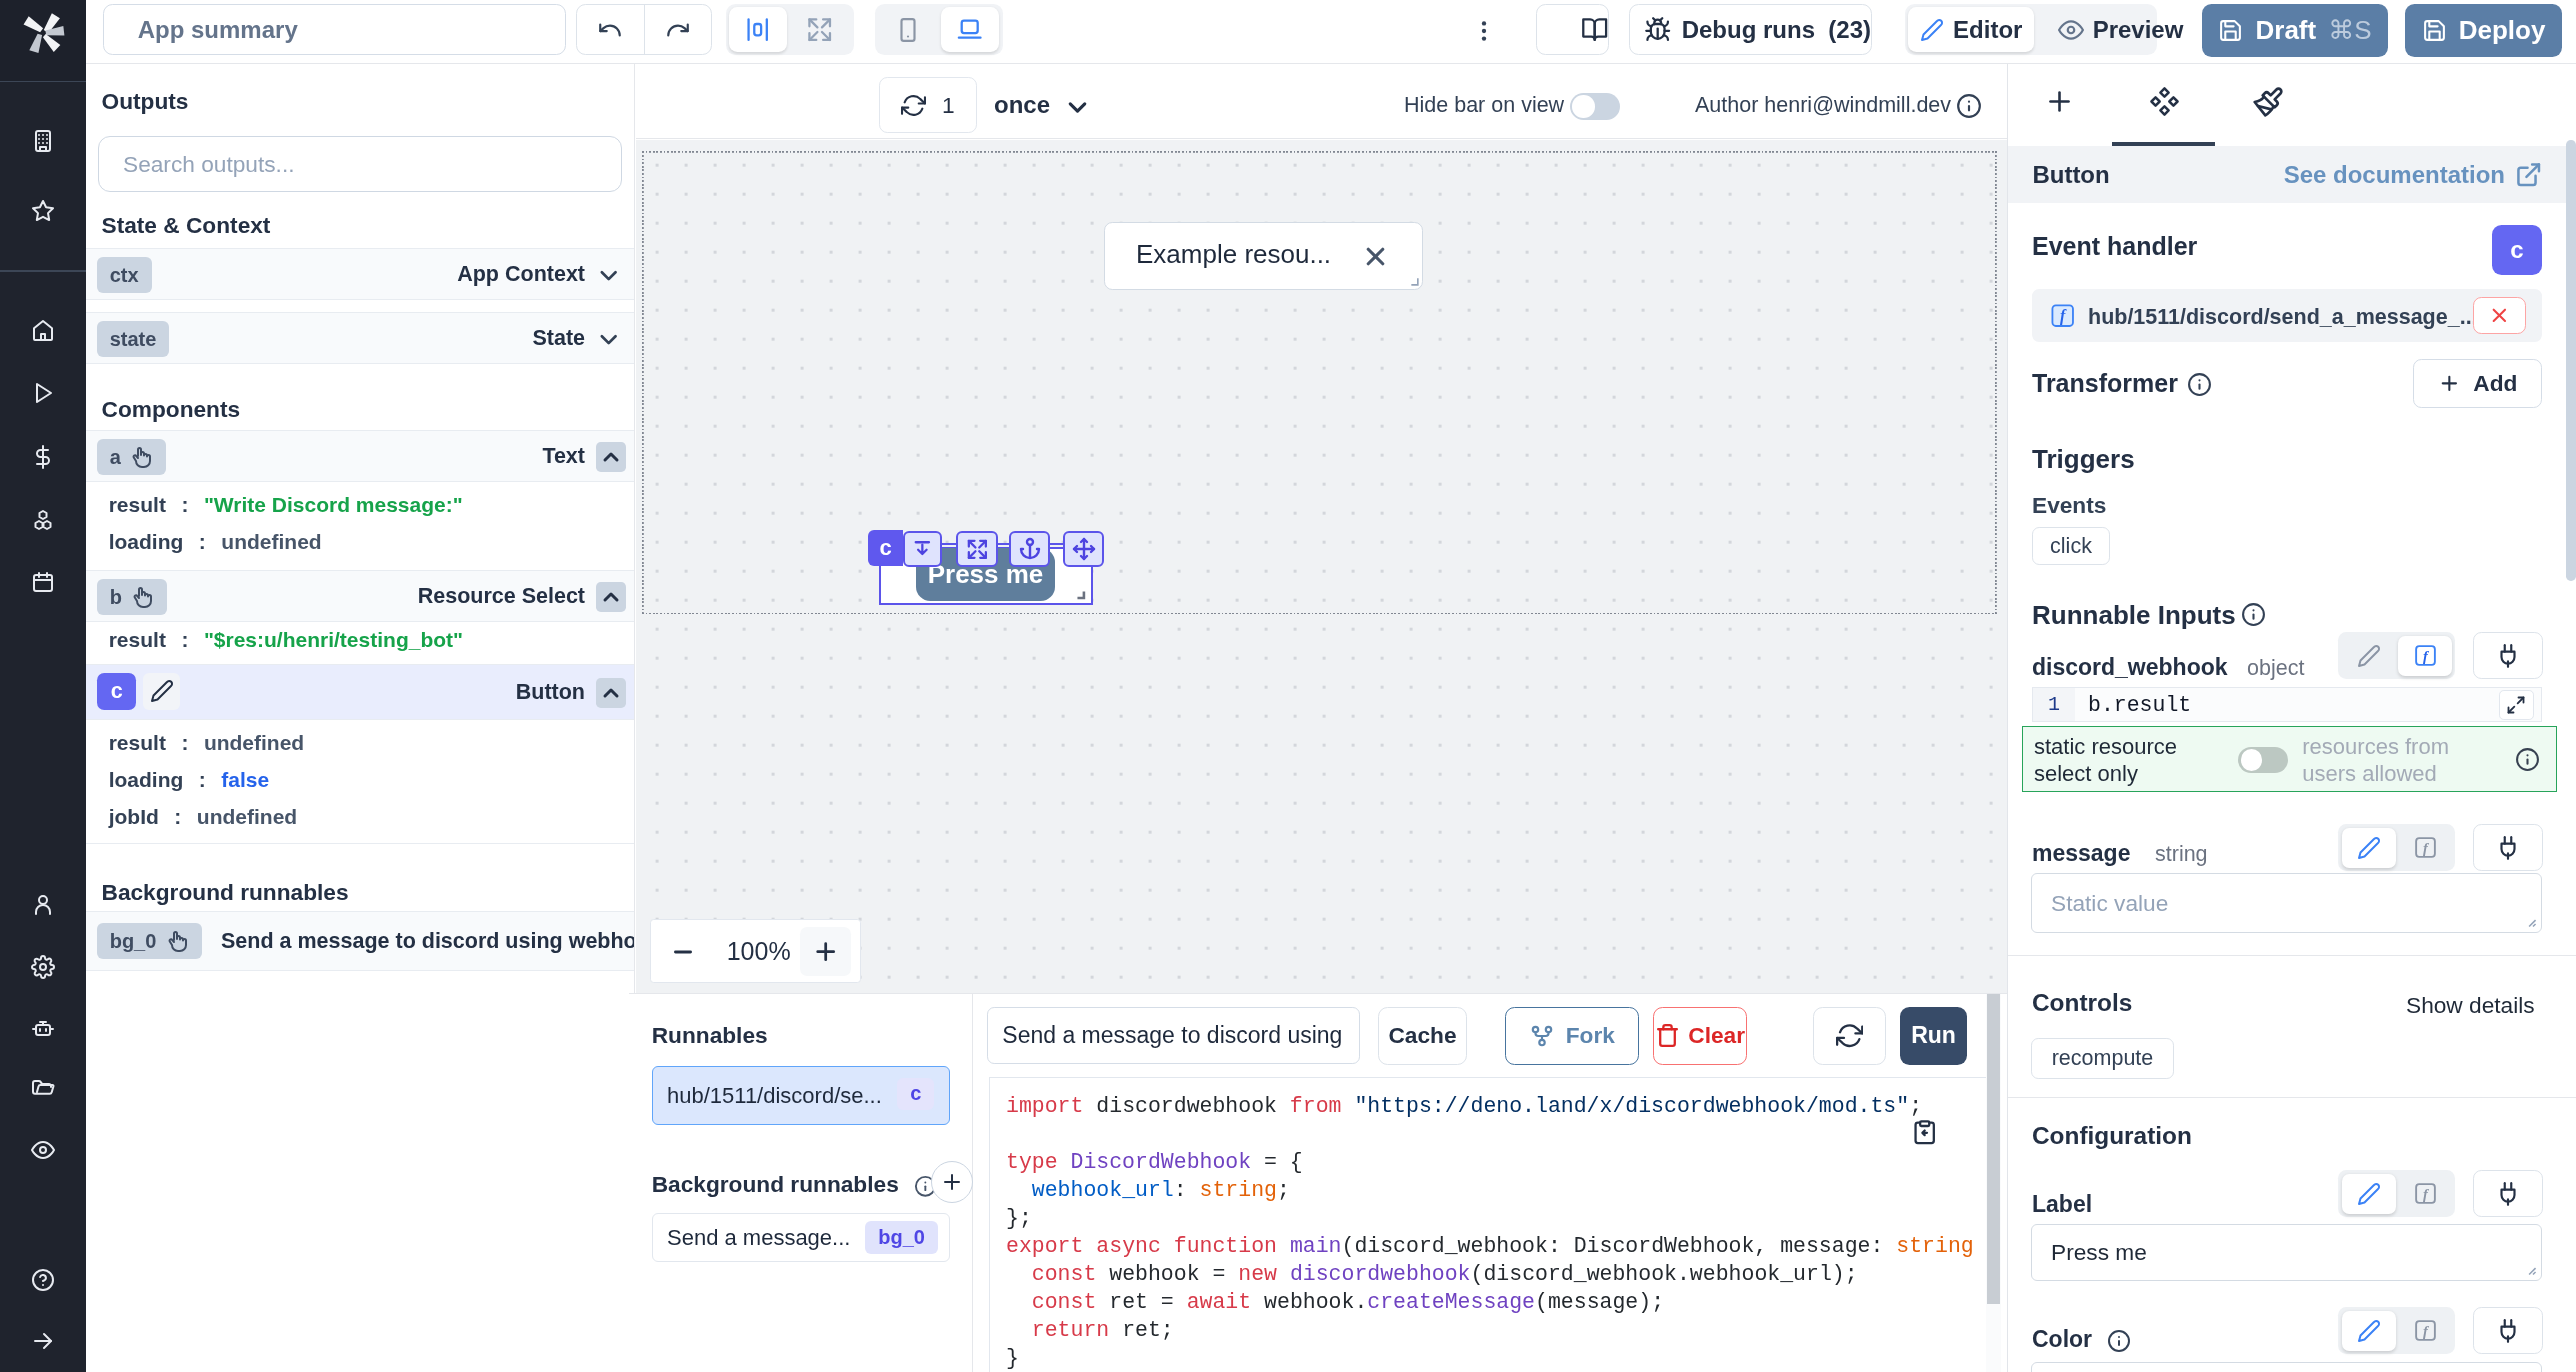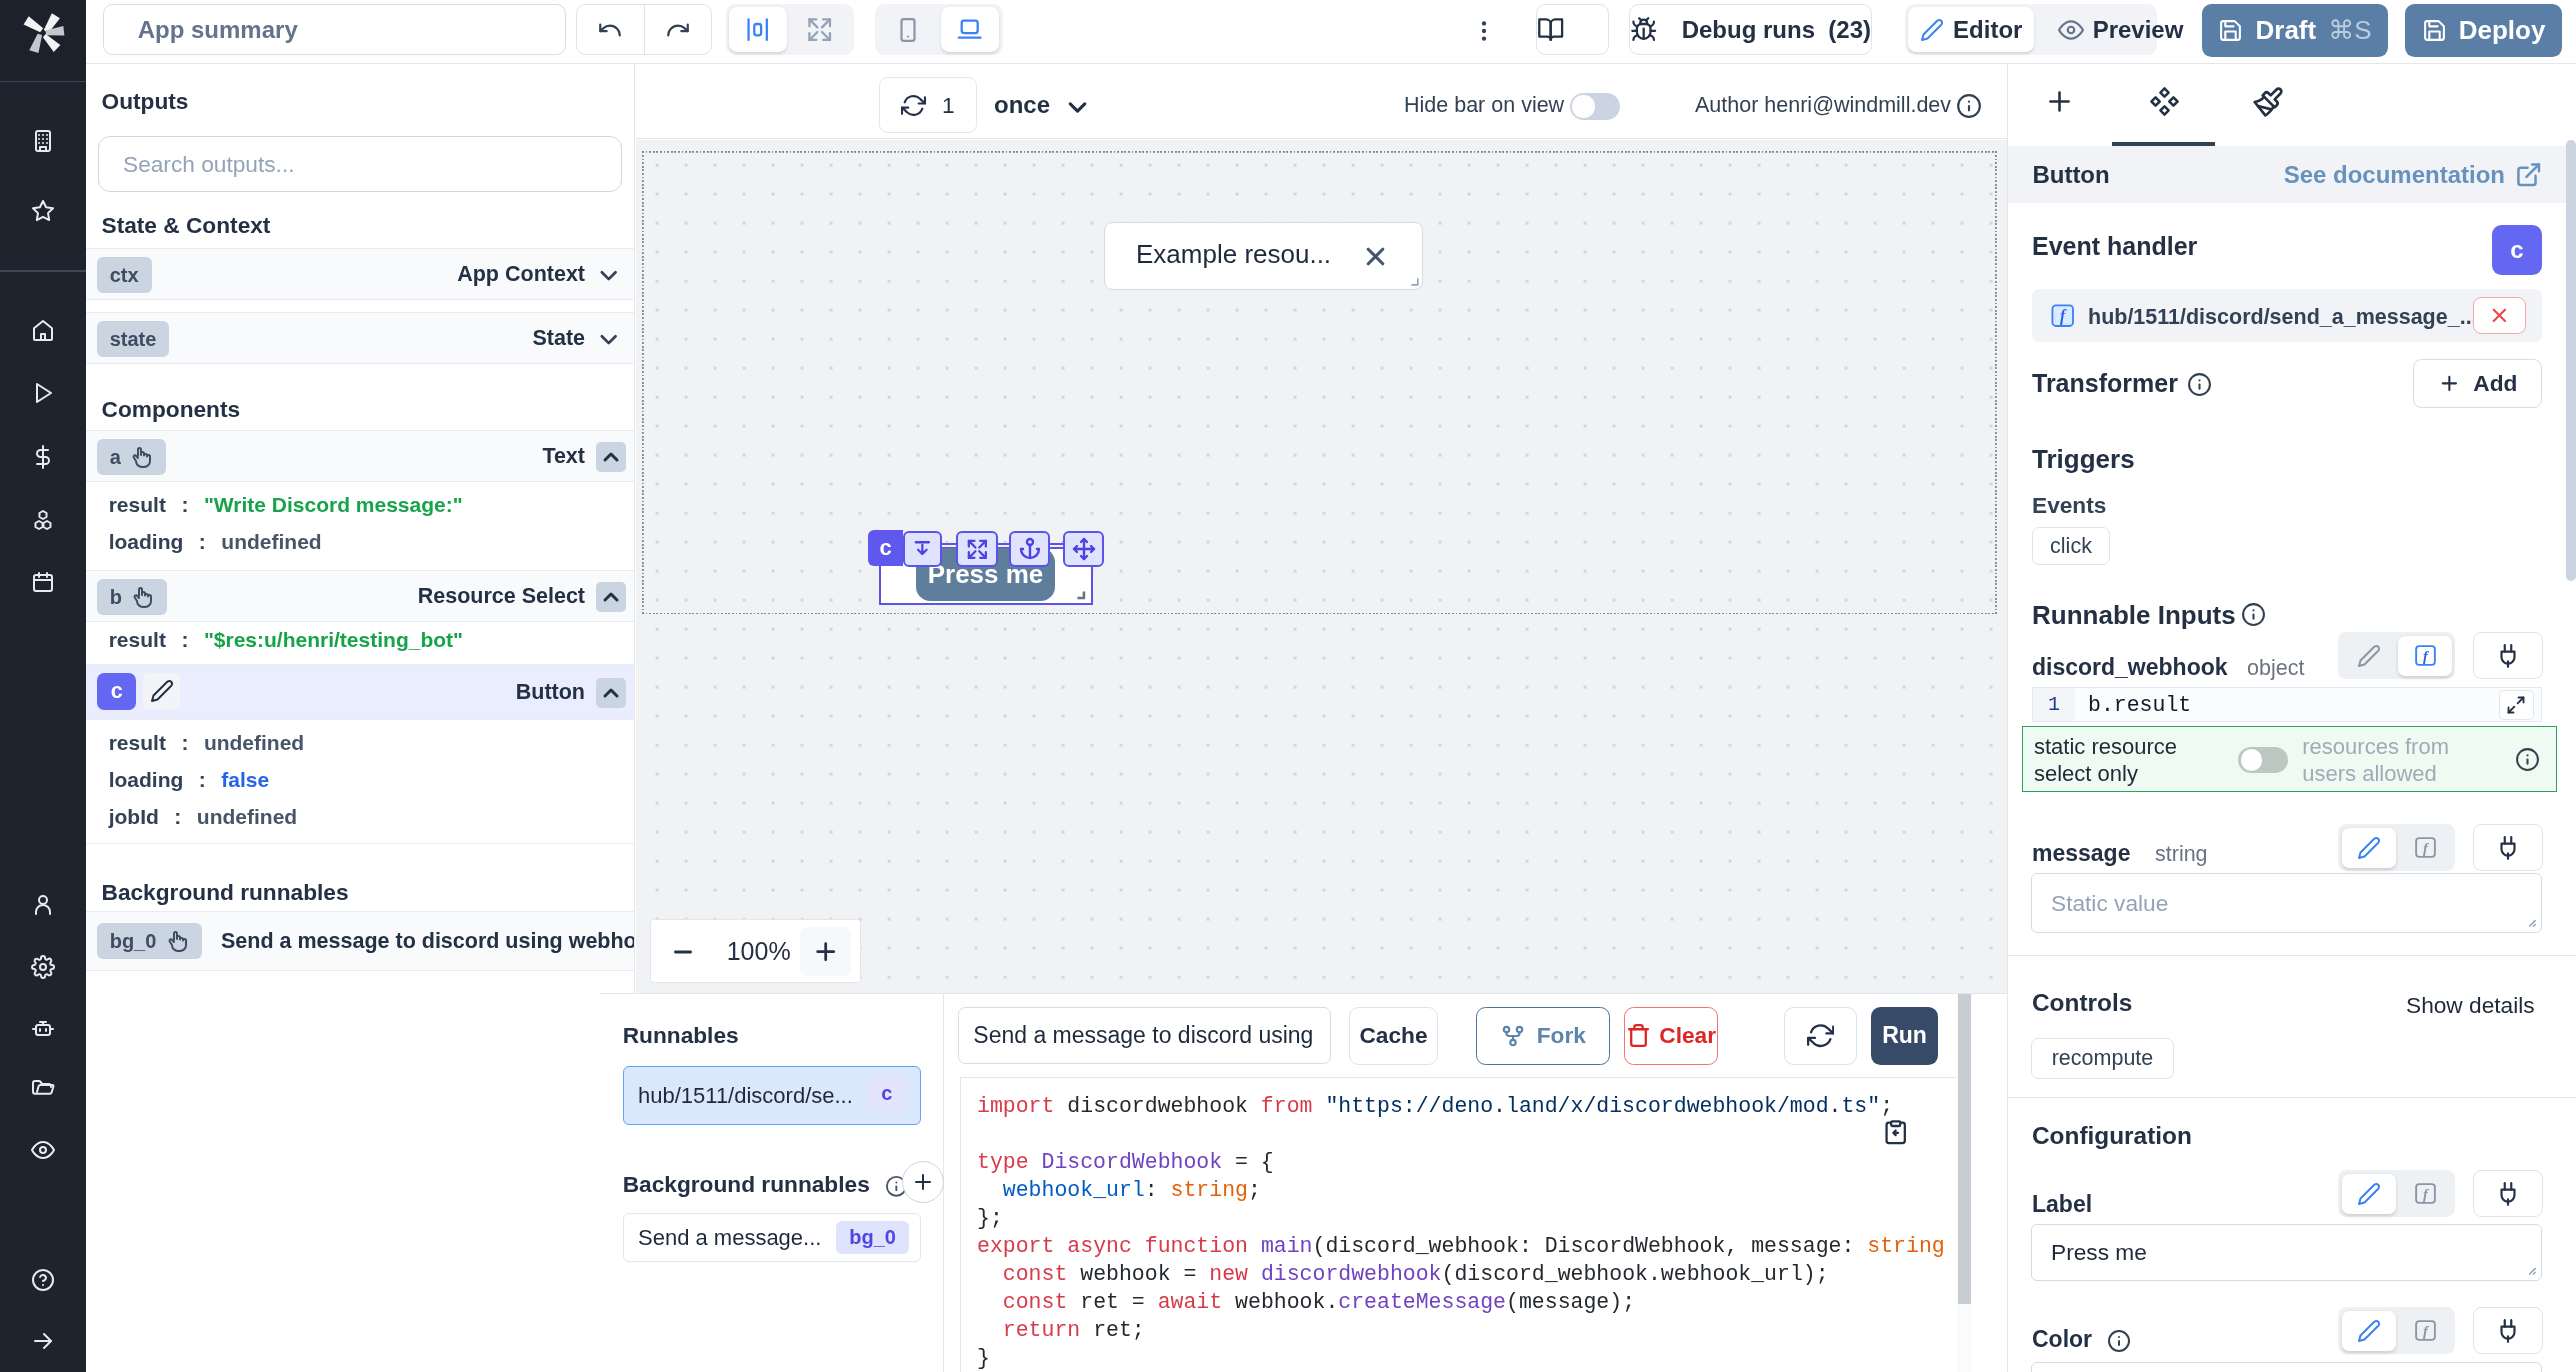--- a/index.html
+++ b/index.html
@@ -8,21 +8,21 @@
 svg { display:block; }
 
 
 #sidebar { position:absolute; left:0; top:0; width:86px; height:1372px; background:#1f232d; }
 #logo { position:absolute; left:0; top:0; width:86px; height:82px; background:#1d212b; border-bottom:1.8px solid #3c4656; }
 .sicon { position:absolute; left:31px; width:24px; height:24px; color:#e7eaf0; }
 
 
 #topbar { position:absolute; left:86px; top:0; width:2490px; height:64px; background:#fff; border-bottom:1.2px solid #e5e7eb; }
 #appsum { position:absolute; left:16.7px; top:4.2px; width:463px; height:51px; border:1.2px solid #d5dde7; border-radius:9.5px; font-size:24px; font-weight:bold; color:#64748b; line-height:49px; padding-left:34px; }
-.tbtn { position:absolute; top:4.2px; height:51px; background:#fff; border:1.2px solid #dde3ea; border-radius:9.5px; display:flex; align-items:center; justify-content:space-between; color:#334155; }
+.tbtn { position:absolute; top:4.2px; height:51px; background:#fff; border:1.2px solid #dde3ea; border-radius:9.5px; display:flex; align-items:center; justify-content:flex-end; color:#334155; }
 .tgroup { position:absolute; top:4.2px; height:51px; background:#f1f3f6; border-radius:9.5px; }
 .tgbtn { position:absolute; top:3px; height:45px; border-radius:8.3px; display:flex; align-items:center; justify-content:center; }
 .tgbtn.sel { background:#fff; box-shadow:0 1.2px 3px rgba(0,0,0,.12); }
 #draftbtn,#deploybtn { position:absolute; top:3.6px; height:53px; background:#5b7ea6; border-radius:9.5px; color:#fff; display:flex; align-items:center; justify-content:center; font-weight:bold; font-size:26px; }
 
 
 #outputs { position:absolute; left:86px; top:64px; width:549px; height:1308px; background:#fff; border-right:1.2px solid #e5e7eb; overflow:hidden; }
 #outputs h2 { font-size:22.7px; font-weight:bold; color:#243044; }
 #searchout { position:absolute; left:12px; top:72px; width:524px; height:56px; border:1.2px solid #cfd8e3; border-radius:12px; font-size:22.7px; color:#94a3b8; line-height:54px; padding-left:24px; }
 .orow { position:relative; width:100%; background:#f8fafc; border-top:1.2px solid #e8ecf1; border-bottom:1.2px solid #e8ecf1; height:52px; }
@@ -46,21 +46,21 @@
     repeating-linear-gradient(90deg, #818792 0 1.8px, transparent 1.8px 3.6px),
     repeating-linear-gradient(90deg, #818792 0 1.8px, transparent 1.8px 3.6px),
     repeating-linear-gradient(0deg, #818792 0 1.8px, transparent 1.8px 3.6px),
     repeating-linear-gradient(0deg, #818792 0 1.8px, transparent 1.8px 3.6px);
   background-size:100% 1.8px, 100% 1.8px, 1.8px 100%, 1.8px 100%;
   background-position:0 0, 0 100%, 0 0, 100% 0;
   background-repeat:no-repeat; }
 .cbtn { position:absolute; top:391px; width:39px; height:36px; background:#dfe3fd; border:2.4px solid #5b54ea; border-radius:6px; display:flex; align-items:center; justify-content:center; }
 
 
-#bottom { position:absolute; left:600px; top:993px; width:1473px; height:379px; background:#fff; border-top:1.2px solid #e5e7eb; }
+#bottom { position:absolute; left:629px; top:993px; width:1473px; height:379px; background:#fff; border-top:1.2px solid #e5e7eb; }
 #bdivider { position:absolute; left:343px; top:0; width:1.2px; height:379px; background:#e5e7eb; }
 
 
 #rpanel { position:absolute; left:2007px; top:64px; width:569px; height:1308px; background:#fff; border-left:1.2px solid #e2e5ea; overflow:hidden; }
 .kw { color:#d73a49; } .st { color:#032f62; } .ty { color:#6f42c1; } .pr { color:#005cc5; } .or { color:#e36209; }
 
 
 .rlabel { font-weight:bold; font-size:23px; color:#243044; }
 .seg { position:absolute; width:117px; height:47px; background:#eef1f4; border-radius:8.3px; }
 .seg .half { position:absolute; top:3.6px; width:54px; height:40px; border-radius:7.2px; display:flex; align-items:center; justify-content:center; }

